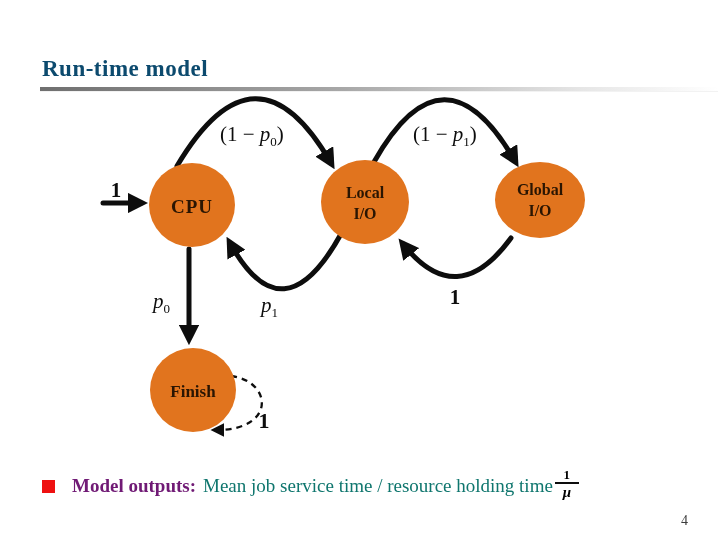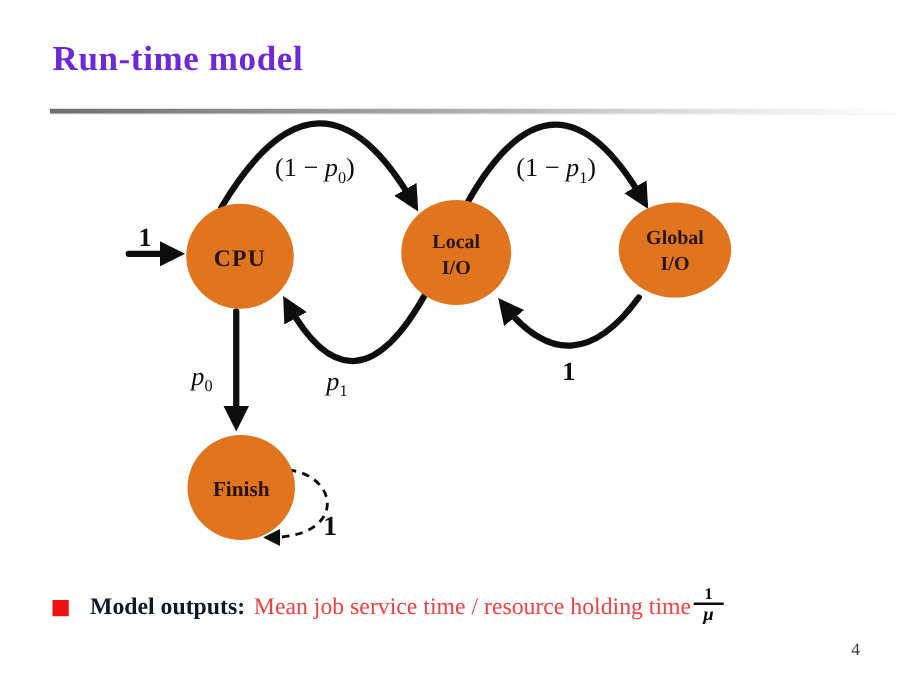--- a/index.html
+++ b/index.html
@@ -1,43 +1,43 @@
 <!DOCTYPE html>
 <html><head>
 <meta charset="utf-8">
 <style>
   html,body { margin:0; padding:0; }
   body {
     width:720px; height:540px; position:relative; background:#ffffff;
     font-family:"Liberation Serif", serif; overflow:hidden;
   }
   .slide-title {
-    position:absolute; left:42px; top:32px;
-    font-size:28px; font-weight:bold; color:#6d28d9; letter-spacing:0.5px;
+    position:absolute; left:42px; top:56px;
+    font-size:23px; font-weight:bold; color:#0c4a6e; letter-spacing:0.5px;
     white-space:nowrap;
   }
   .title-rule {
     position:absolute; left:40px; top:87px; width:678px; height:4px;
     background:linear-gradient(to right, #6f6f6f, #a8a8a8 45%, #e6e6e6 80%, #ffffff);
     border-bottom:1px solid #f2f2f2;
   }
   svg.diagram { position:absolute; left:0; top:0; width:720px; height:540px; }
   svg text { font-family:"Liberation Serif", serif; fill:#0d0d0d; }
   .node-label { font-weight:bold; fill:#2a1502; }
   .math-var { font-style:italic; }
   .edge-one { font-weight:bold; }
   .bullet-line {
     position:absolute; left:42px; top:470px; display:flex; align-items:center;
     white-space:nowrap;
   }
   .bullet-square {
     width:13px; height:13px; background:#ee1111; margin-right:17px; flex:0 0 auto;
   }
-  .bullet-heading { font-size:19px; font-weight:bold; color:#0f172a; }
-  .bullet-body { font-size:19px; color:#ef4444; margin-left:7px; }
+  .bullet-heading { font-size:19px; font-weight:bold; color:#701a75; }
+  .bullet-body { font-size:19px; color:#0f766e; margin-left:7px; }
   .frac {
     display:inline-flex; flex-direction:column; align-items:center;
     margin-left:2px; transform:translateY(-2px); line-height:1;
   }
   .frac-num { font-size:13px; font-weight:bold; padding:0 4px 1px 4px; }
   .frac-bar { width:24px; height:2px; background:#0d0d0d; }
   .frac-den { font-size:15px; font-style:italic; font-weight:bold; padding-top:1px; }
   .page-number {
     position:absolute; left:681px; top:513px; font-size:14px; color:#3c3c3c;
   }

